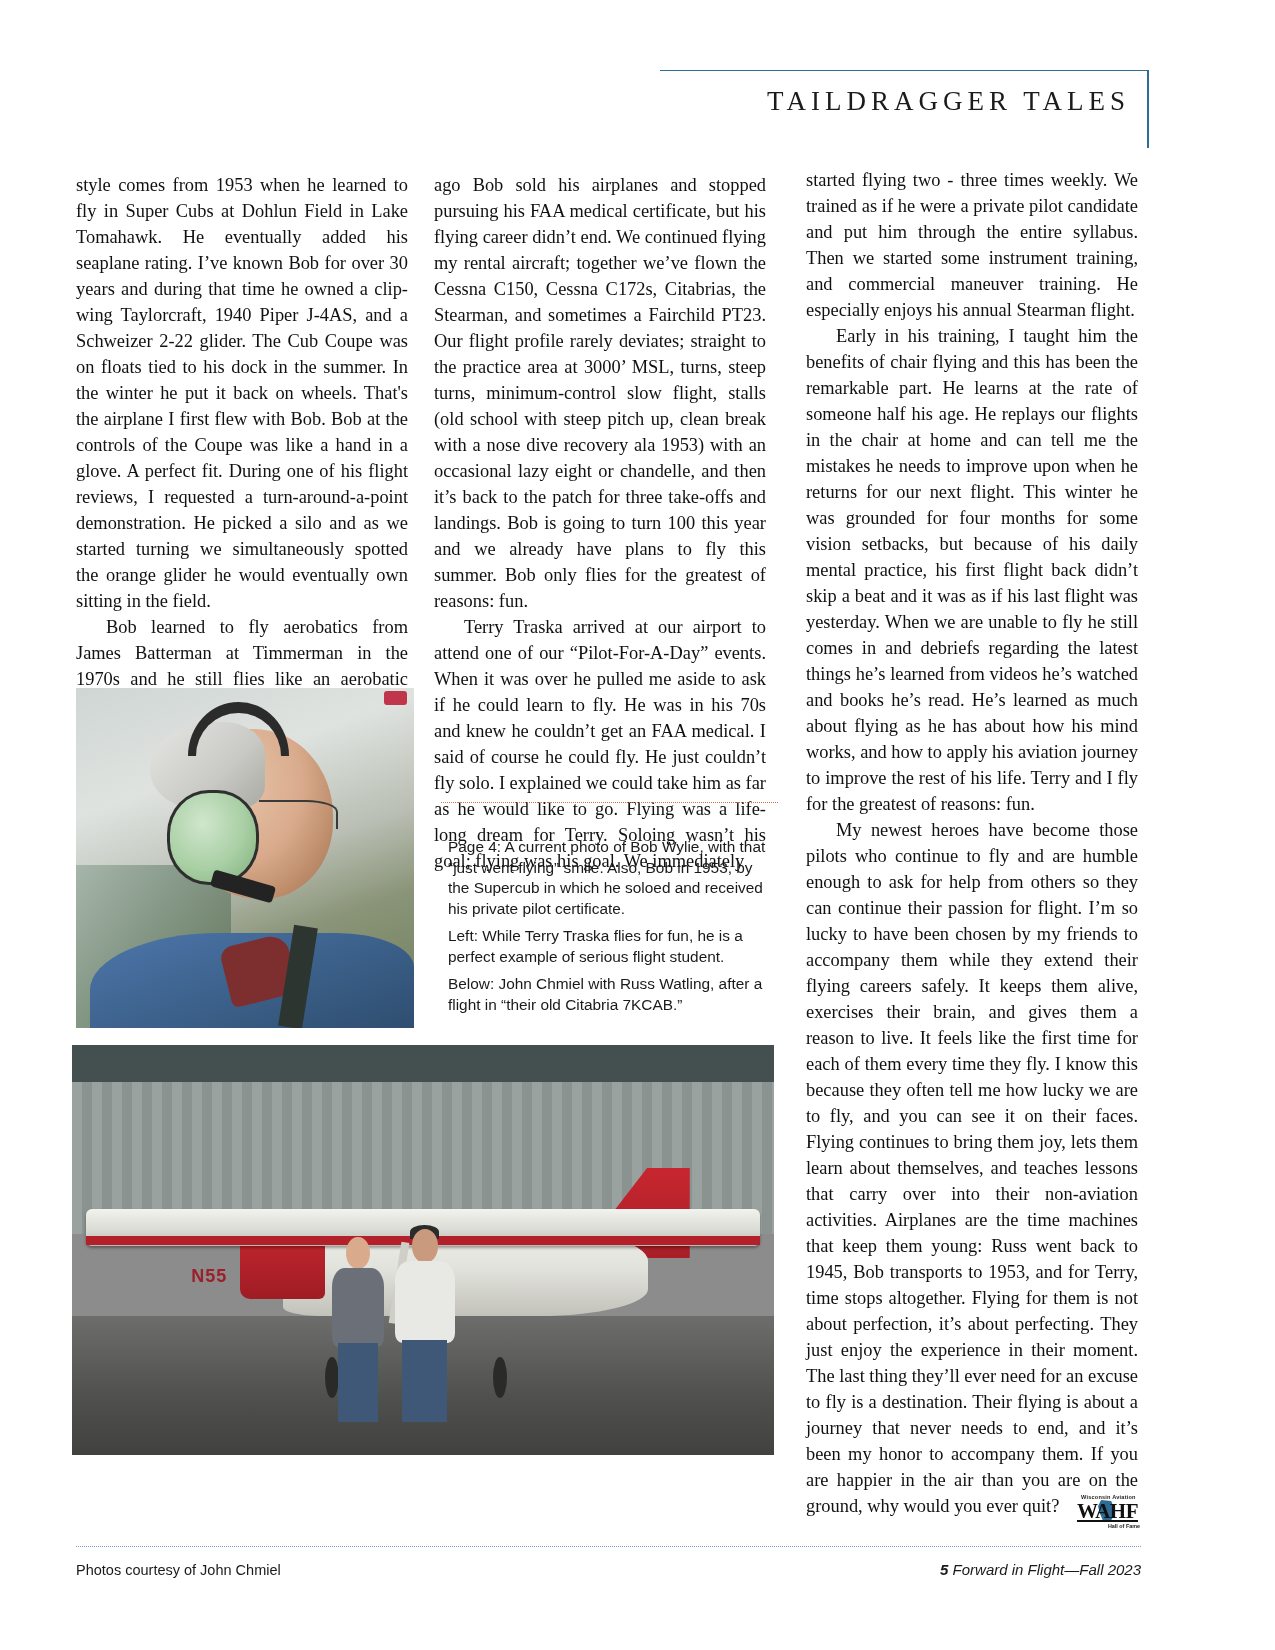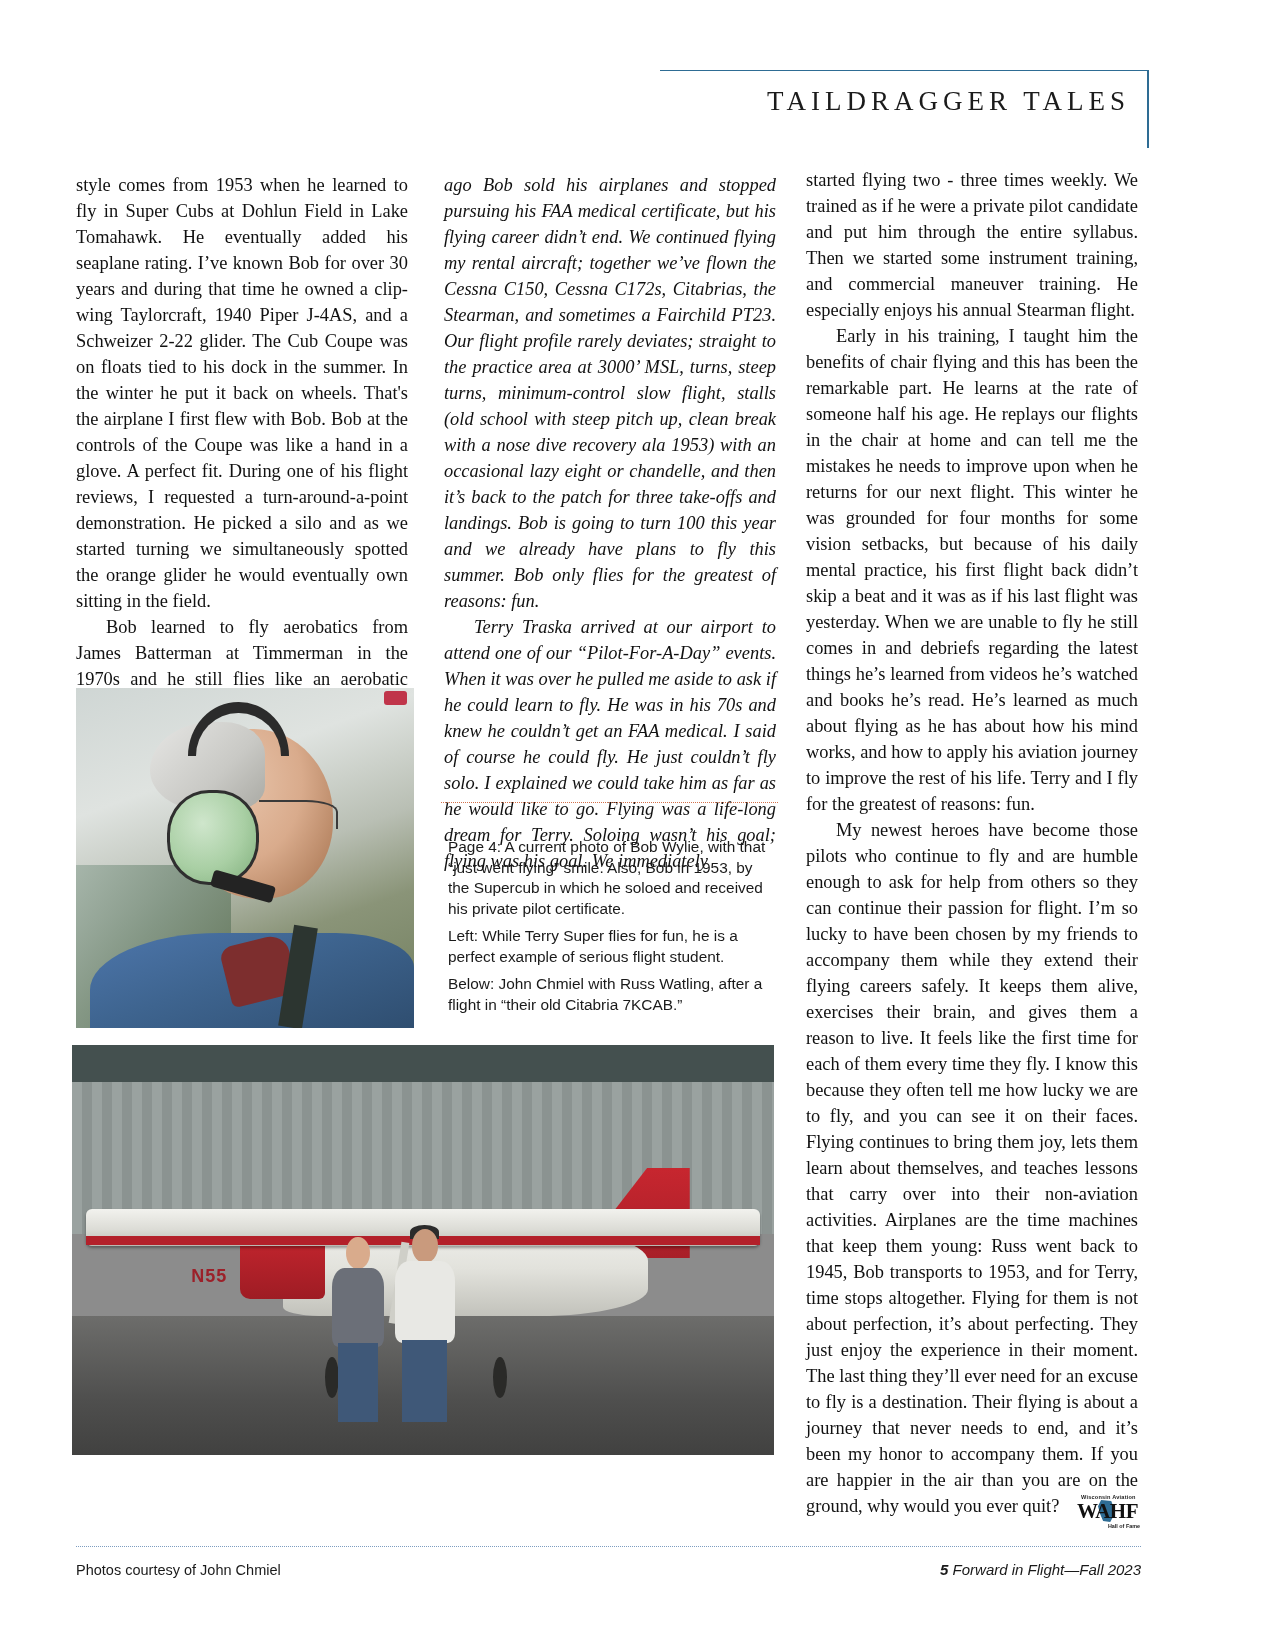--- a/index.html
+++ b/index.html
@@ -64,21 +64,21 @@
     text-justify: inter-word;
     hyphens: none;
   }
   .col p {
     margin: 0;
   }
   .col p.indent {
     text-indent: 30px;
   }
   #col1 { left: 76px;  width: 332px; }
-  #col2 { left: 444px; width: 332px; font-style: italic; }
+  #col2 { left: 434px; width: 332px; }
   #col3 { left: 806px; width: 332px; }
 
   #col2 { top: 172px; }
   #col3 { top: 167px; }
 
   
   #col1 { height: 500px; }
 
   
   .photo {
@@ -341,20 +341,21 @@
   .wahf-main {
     position: absolute;
     left: 2px;
     top: 7px;
     font-family: "Liberation Serif", serif;
     font-size: 21px;
     font-weight: bold;
     color: #111111;
     letter-spacing: -0.5px;
     line-height: 21px;
+    text-decoration: underline;
   }
   .wahf-sub {
     position: absolute;
     right: 1px;
     top: 29px;
     font-family: "Liberation Sans", sans-serif;
     font-size: 5.4px;
     font-weight: bold;
     color: #1c1c1c;
     white-space: nowrap;
@@ -425,21 +426,21 @@
       <div class="pg-cap"></div>
       <div class="pg-headd"></div>
       <div class="pg-torso"></div>
       <div class="pg-legs"></div>
     </div>
   </div>
 
   <div class="caption-rule"></div>
   <div class="caption">
     <p>Page 4: A current photo of Bob Wylie, with that “just went flying” smile. Also, Bob in 1953, by the Supercub in which he soloed and received his private pilot certificate.</p>
-    <p>Left: While Terry Super flies for fun, he is a perfect example of serious flight student.</p>
+    <p>Left: While Terry Traska flies for fun, he is a perfect example of serious flight student.</p>
     <p>Below: John Chmiel with Russ Watling, after a flight in “their old Citabria 7KCAB.”</p>
   </div>
 
   <div class="wahf">
     <div class="wahf-state"></div>
     <div class="wahf-top">Wisconsin Aviation</div>
     <div class="wahf-main">WAHF</div>
     <div class="wahf-sub">Hall of Fame</div>
   </div>
 

